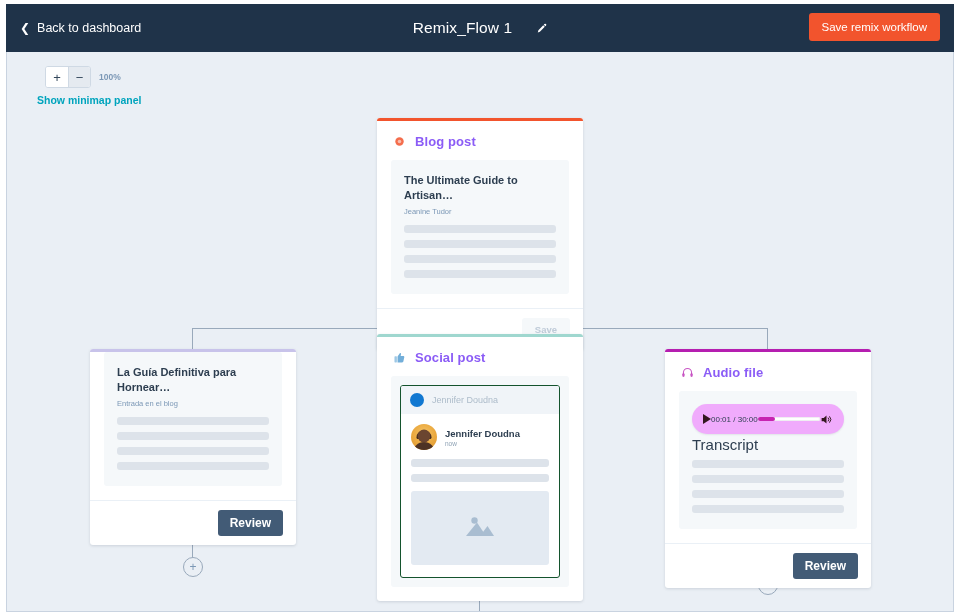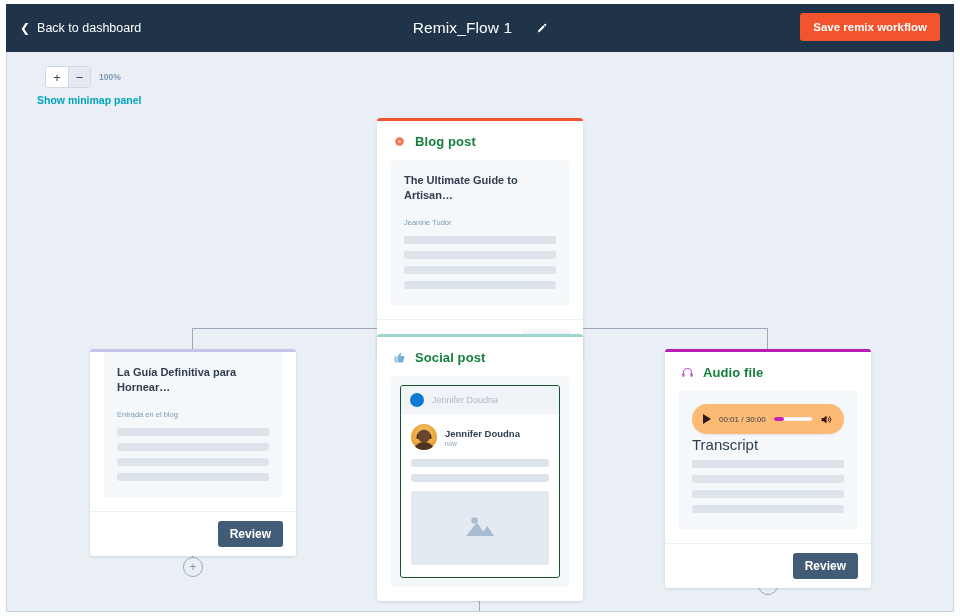--- a/index.html
+++ b/index.html
@@ -36,21 +36,21 @@
     gap: 24px; pointer-events: none;
   }
   .topbar-title {
     color: #ffffff; font-size: 15.5px; font-weight: 400;
     letter-spacing: .1px;
   }
   .pencil-icon { display: inline-flex; pointer-events: auto; cursor: pointer; }
   .save-btn {
     position: absolute; right: 14px; top: 9px;
     background: #f2542d; color: #ffffff;
-    font-size: 11.5px; font-weight: 700;
+    font-size: 11.5px; font-weight: 400;
     border: none; border-radius: 3px;
     padding: 8px 13px; cursor: pointer;
     white-space: nowrap;
   }
 
   
   .canvas {
     position: absolute; top: 52px; left: 6px;
     width: 948px; height: 560px;
     background: #eaeff5;
@@ -101,25 +101,25 @@
     position: absolute; background: #ffffff;
     border-radius: 3px;
     box-shadow: 0 1px 3px rgba(45,62,80,.16);
     display: flex; flex-direction: column;
   }
   .card-accent { height: 3px; width: 100%; border-radius: 3px 3px 0 0; }
   .card-head {
     display: flex; align-items: center; gap: 9px;
     padding: 13px 16px 11px 16px;
   }
-  .card-title { font-size: 13px; font-weight: 700; color: #15803d; letter-spacing: .1px; }
+  .card-title { font-size: 13px; font-weight: 700; color: #8b5cf6; letter-spacing: .1px; }
   .card-body { padding: 0 14px 14px 14px; flex: 1; }
   .inner-panel { background: #f5f8fa; border-radius: 3px; padding: 13px 13px 16px 13px; height: 100%; }
   .doc-title { font-size: 11px; font-weight: 700; color: #2d3e50; line-height: 1.35; }
-  .doc-sub { font-size: 7.5px; color: #7c98b6; margin-top: 15px; }
+  .doc-sub { font-size: 7.5px; color: #7c98b6; margin-top: 4px; }
   .skel { background: #dde3ea; border-radius: 3px; height: 8px; margin-top: 7px; }
   .card-foot {
     border-top: 1px solid #eaf0f6;
     padding: 9px 13px; display: flex; justify-content: flex-end;
   }
   .btn-review {
     background: #425b76; color: #ffffff; border: none; border-radius: 3px;
     font-size: 12px; font-weight: 600; padding: 6px 12px; cursor: pointer;
   }
   .btn-save-disabled {
@@ -162,22 +162,22 @@
   }
   .social-name { font-size: 9.5px; font-weight: 700; color: #2d3e50; }
   .social-time { font-size: 6.5px; color: #8fa3b5; margin-top: 1px; }
   .img-placeholder {
     background: #e3eaf2; border-radius: 3px; height: 74px; margin-top: 9px;
     display: flex; align-items: center; justify-content: center;
   }
 
   
   .audio-player {
-    background: #fdba74; border-radius: 20px; height: 30px;
-    display: flex; align-items: center; gap: 8px; padding: 0 11px;
+    background: #f0abfc; border-radius: 20px; height: 30px;
+    display: flex; align-items: center; gap: 0; padding: 0 11px;
     box-shadow: 0 1px 2px rgba(45,62,80,.10);
   }
   .play-tri {
     width: 0; height: 0; border-left: 8px solid #33171f;
     border-top: 5px solid transparent; border-bottom: 5px solid transparent;
     cursor: pointer; flex: 0 0 auto;
   }
   .audio-time { font-size: 8px; color: #2d3e50; white-space: nowrap; font-weight: 500; }
   .audio-track {
     flex: 1; height: 4px; background: #ffffff; border-radius: 2px; position: relative;

